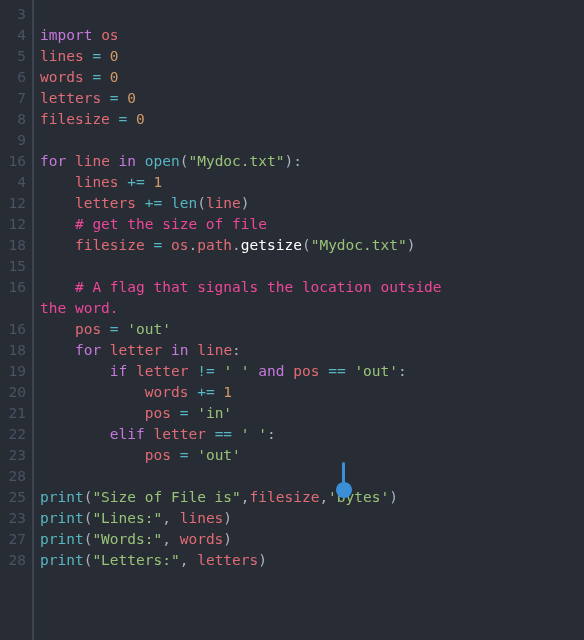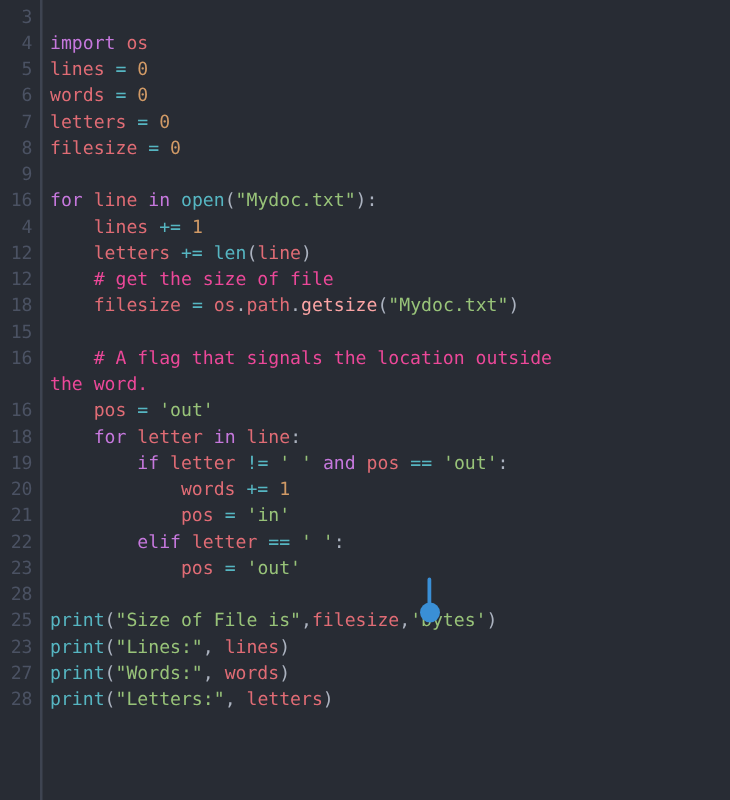--- a/index.html
+++ b/index.html
@@ -36,21 +36,21 @@
     margin-right: 6px;
   }
   .code {
     white-space: pre;
     padding-top: 4px;
     flex: 1;
   }
   .code .line { height: 21px; display:block; }
   .tok-kw      { color: #c678dd; }
   .tok-ident   { color: #e06c75; }
-  .tok-func    { color: #fca5a5; }
+  .tok-func    { color: #ffffff; }
   .tok-bfunc   { color: #56b6c2; }
   .tok-num     { color: #d19a66; }
   .tok-str     { color: #98c379; }
   .tok-op      { color: #56b6c2; }
   .tok-def     { color: #abb2bf; }
   .tok-punc    { color: #abb2bf; }
   .tok-cmt     { color: #ec4899; font-style: normal; }
   .cursor-dot {
     position: absolute;
     width: 16px;

